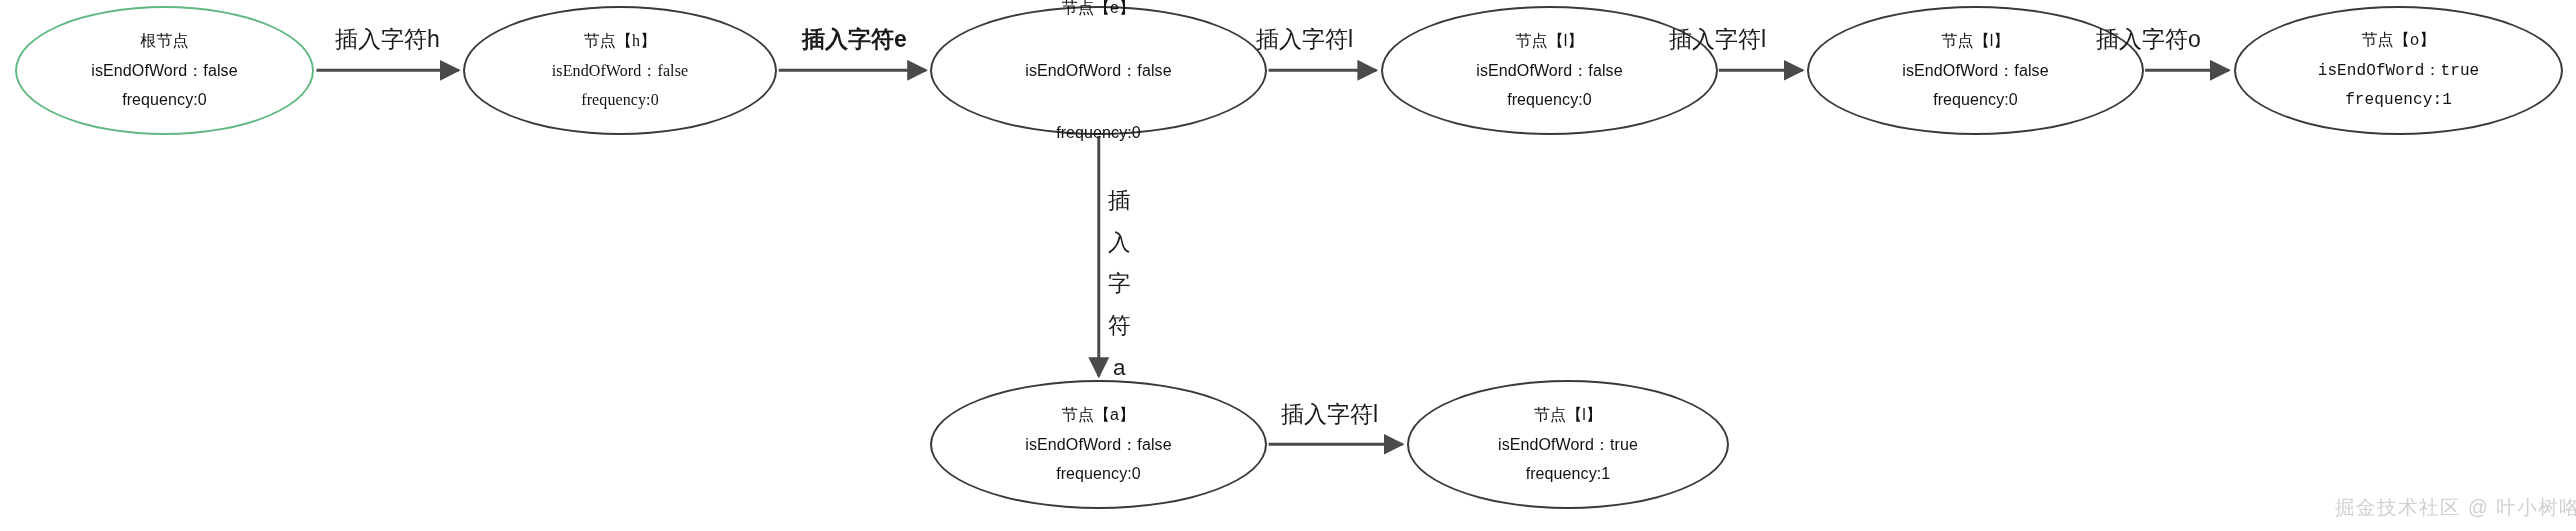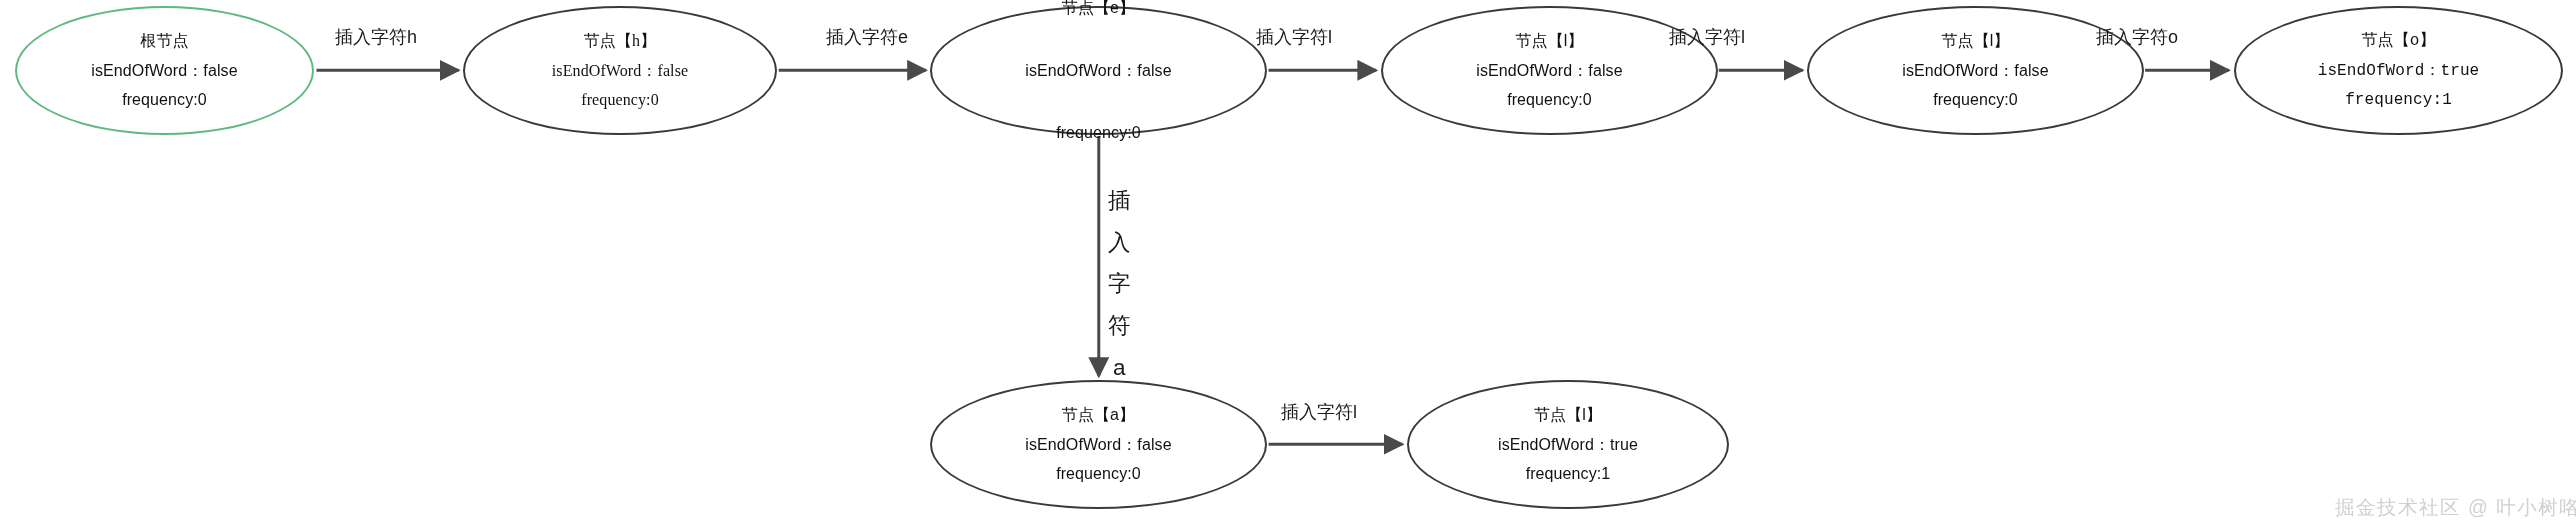--- a/index.html
+++ b/index.html
@@ -44,21 +44,21 @@
   }
   .node .nline {
     display: block;
     white-space: nowrap;
     font-size: 16px;
     letter-spacing: 0.1px;
     margin: 6.7px 0;
   }
   .edge-label {
     position: absolute;
-    font-size: 18px;
+    font-size: 23px;
     color: #1a1a1a;
     white-space: nowrap;
     line-height: 1;
     text-align: right;
   }
   .edge-label-vertical {
     position: absolute;
     font-size: 22.5px;
     color: #1a1a1a;
     line-height: 1;
@@ -142,21 +142,21 @@
     <span class="nline">frequency:0</span>
   </div>
 
   <div class="node" style="left:1407px; top:380px; width:322px; height:129px;">
     <span class="nline">节点【l】</span>
     <span class="nline">isEndOfWord：true</span>
     <span class="nline">frequency:1</span>
   </div>
 
   <div class="edge-label" style="left:335px; top:28.4px;">插入字符h</div>
-  <div class="edge-label" style="left:826px; top:28.4px;">插入字符e</div>
+  <div class="edge-label" style="left:802px; top:28.4px;font-weight:bold;">插入字符e</div>
   <div class="edge-label" style="left:1256px; top:28.4px;">插入字符l</div>
   <div class="edge-label" style="left:1669px; top:28.4px;">插入字符l</div>
   <div class="edge-label" style="left:2096px; top:28.4px;">插入字符o</div>
   <div class="edge-label" style="left:1281px; top:403px;">插入字符l</div>
 
   <div class="edge-label-vertical" id="vlabel" style="left:1108px; top:180px;">
       <span>插</span>
       <span>入</span>
       <span>字</span>
       <span>符</span>

